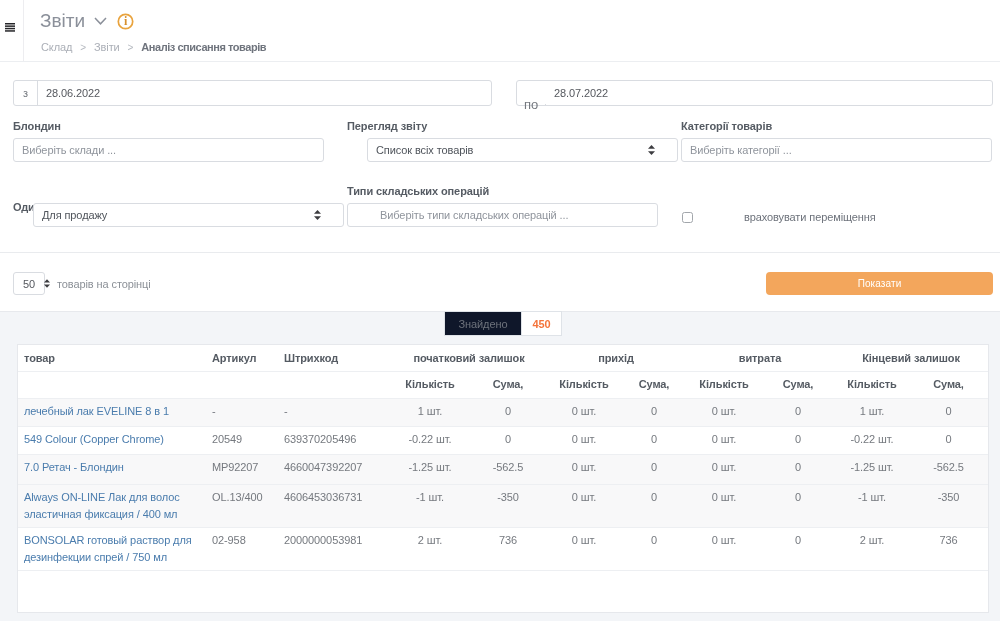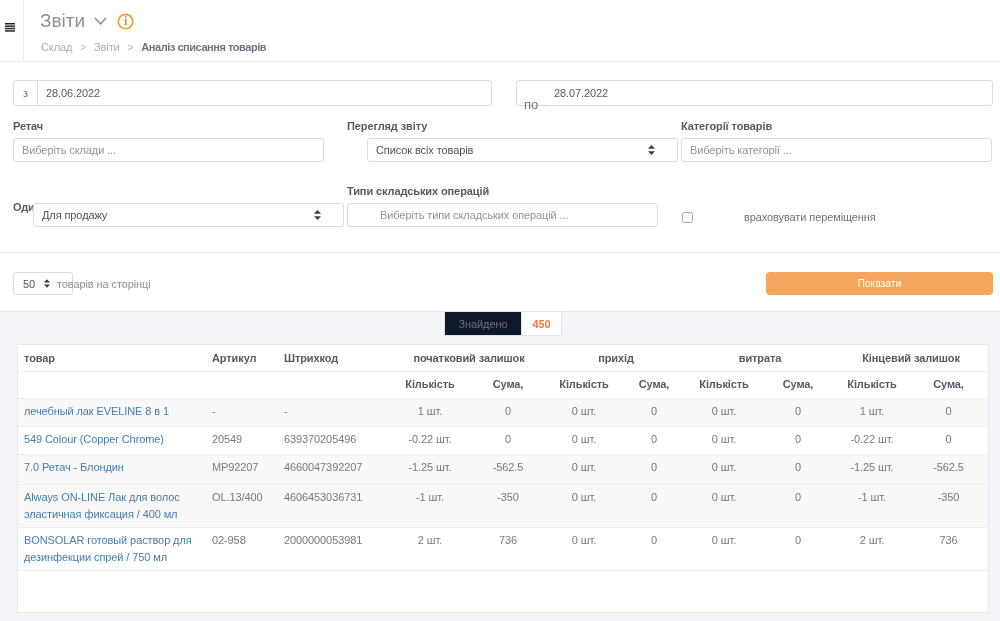--- a/index.html
+++ b/index.html
@@ -80,21 +80,21 @@
 
 <div class="box" style="left:13px; top:80px; width:479px; height:26px; padding-left:0;">
   <div style="width:24px; color:#75797f; font-size:11px; border-right:1px solid #d9dce1; align-self:stretch; display:flex; align-items:center; justify-content:center;">з</div>
   <div style="padding-left:8px; color:#55585e; font-size:11px;">28.06.2022</div>
 </div>
 <div class="box" style="left:516px; top:80px; width:477px; height:26px; padding-left:0;">
   <div style="width:29px; color:#75797f; font-size:13px; border-right:1px solid #d9dce1; align-self:stretch; display:flex; align-items:center; justify-content:center;margin-top:23px;">по</div>
   <div style="padding-left:8px; color:#55585e; font-size:11px;">28.07.2022</div>
 </div>
 
-<div class="lbl" style="left:13px; top:120px;">Ретач</div>
+<div class="lbl" style="left:13px; top:120px;">Блондин</div>
 <div class="box" style="left:13px; top:138px; width:311px; height:24px;">Виберіть склади ...</div>
 
 <div class="lbl" style="left:347px; top:120px;">Перегляд звіту</div>
 <div class="box seltxt" style="left:347px; top:138px; width:311px; height:24px;">Список всіх товарів</div>
 <svg class="abs" style="left:648px; top:145px;" width="7" height="10" viewBox="0 0 7 10">
   <path d="M0 3.8 L3.5 0 L7 3.8 Z" fill="#3c3c40"></path>
   <path d="M0 6.2 L3.5 10 L7 6.2 Z" fill="#3c3c40"></path>
 </svg>
 
 <div class="lbl" style="left:681px; top:120px;">Категорії товарів</div>
@@ -108,21 +108,21 @@
 </svg>
 
 <div class="lbl" style="left:347px; top:185px;">Типи складських операцій</div>
 <div class="box" style="left:347px; top:203px; width:311px; height:24px;padding-left:32px;">Виберіть типи складських операцій ...</div>
 
 <div class="cb" style="left:682px; top:212px;"></div>
 <div class="abs" style="left:699px; top:211px; font-size:11px; color:#6d727b;padding-left:45px;">враховувати переміщення</div>
 
 <div class="hr1"></div>
 
-<div class="box" style="left:13px; top:272px; width:60px; height:23px; padding-left:9px; color:#55585e; font-size:11px;">50</div>
+<div class="box" style="left:13px; top:272px; width:32px; height:23px; padding-left:9px; color:#55585e; font-size:11px;">50</div>
 <svg class="abs" style="left:44px; top:279px;" width="6" height="9" viewBox="0 0 7 10">
   <path d="M0 3.8 L3.5 0 L7 3.8 Z" fill="#3c3c40"></path>
   <path d="M0 6.2 L3.5 10 L7 6.2 Z" fill="#3c3c40"></path>
 </svg>
 <div class="abs" style="left:57px; top:278px; font-size:11px; color:#8b9097;">товарів на сторінці</div>
 <div class="btn">Показати</div>
 
 <div class="band"></div>
 <div class="tab1">Знайдено</div>
 <div class="tab2">450</div>

